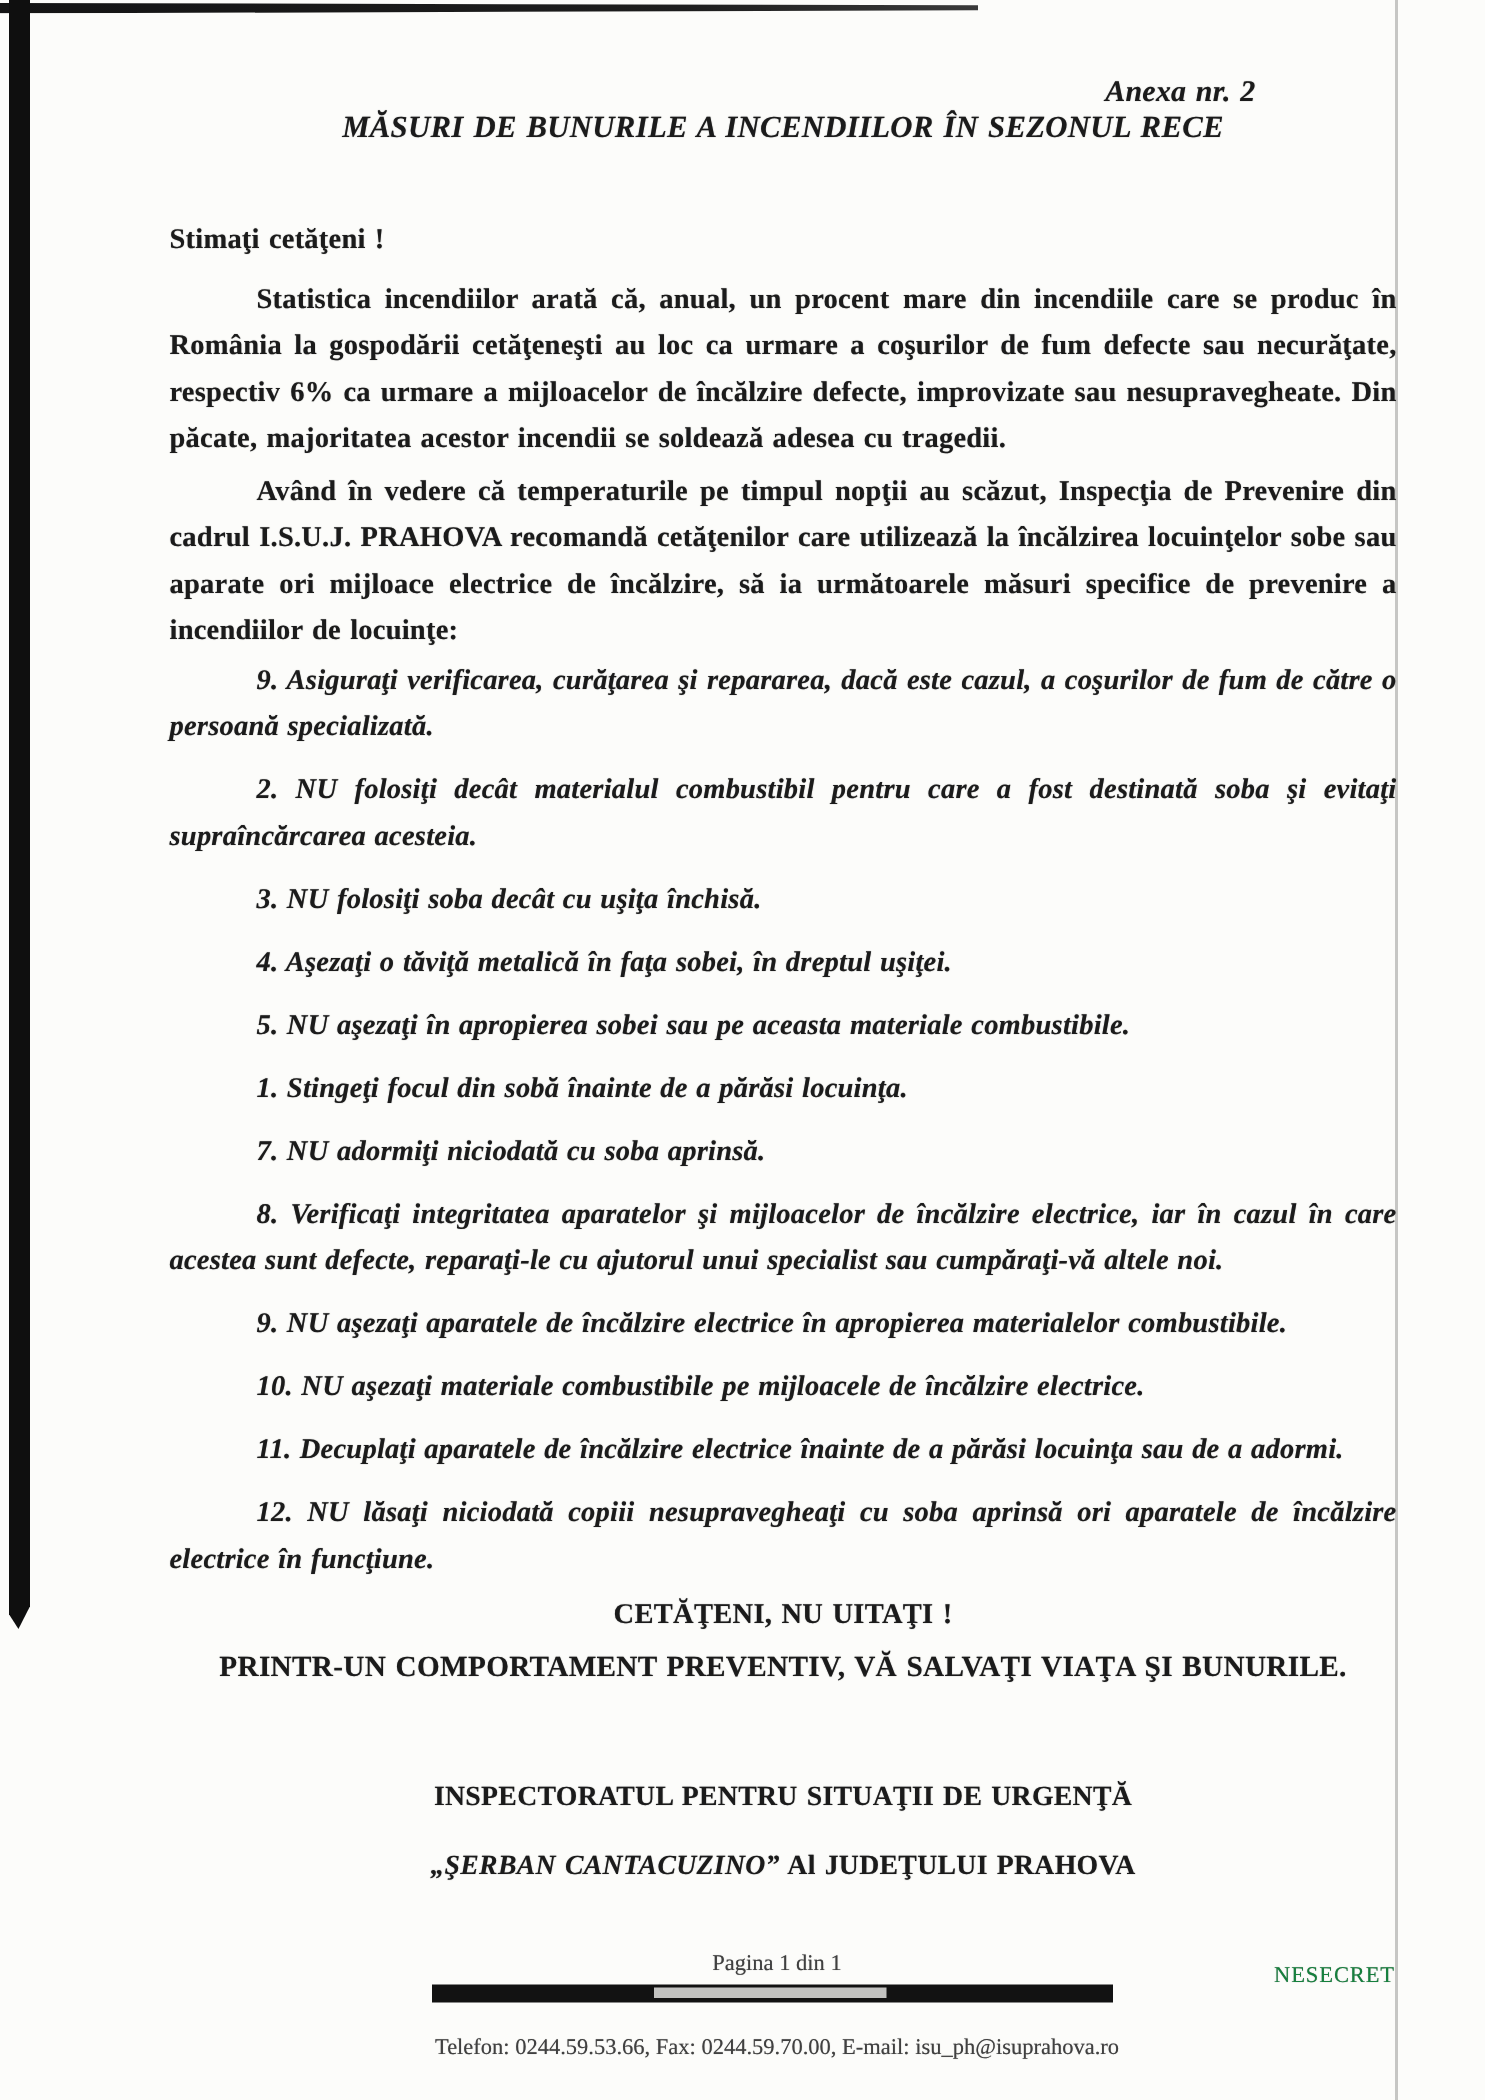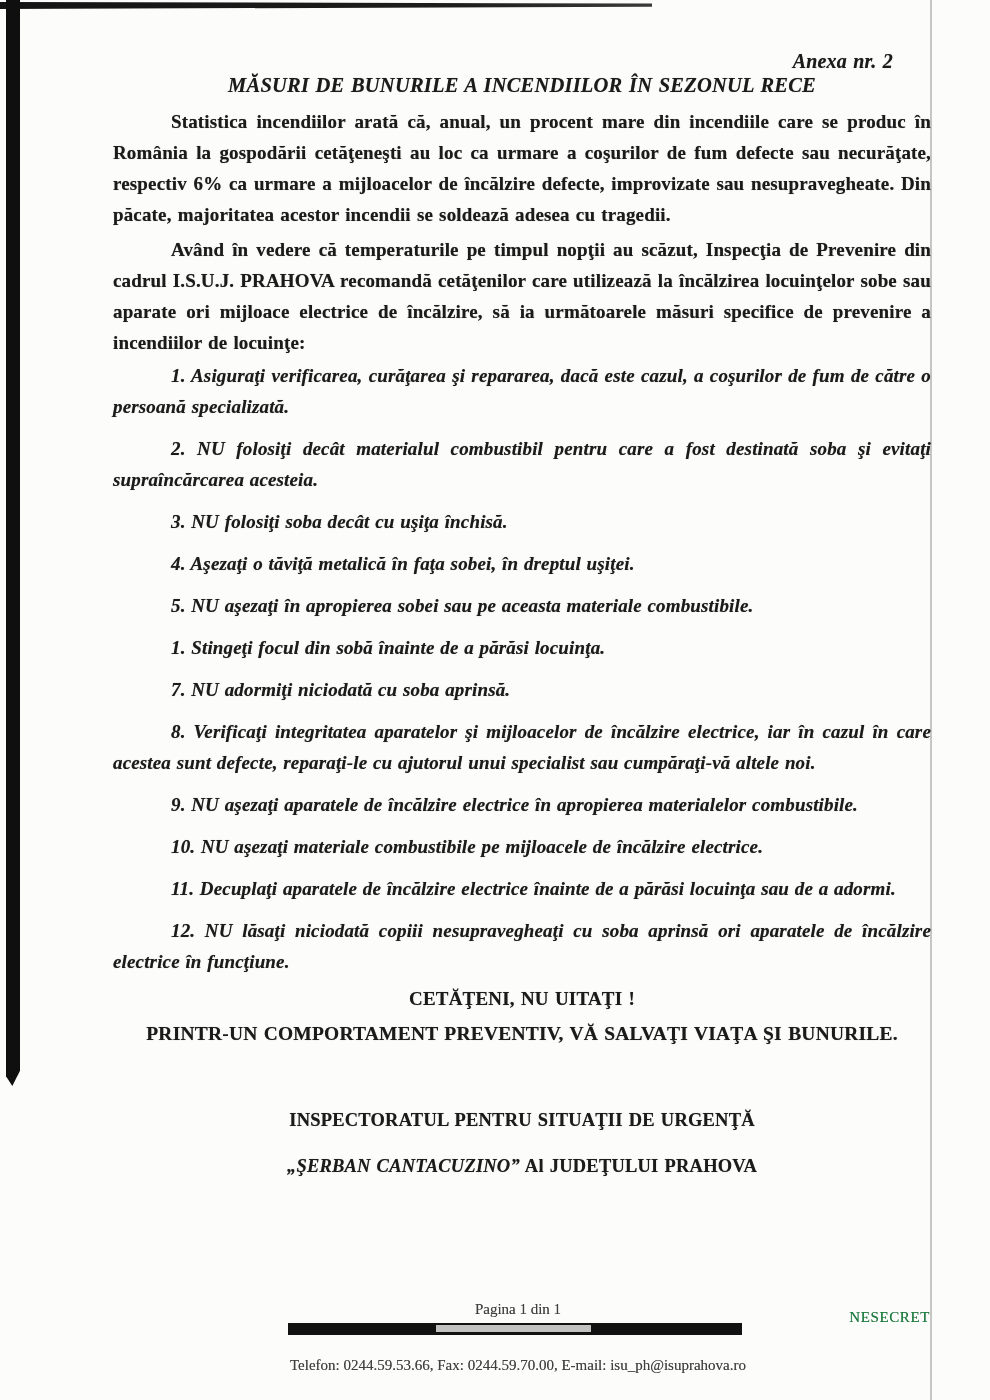--- a/index.html
+++ b/index.html
@@ -36,21 +36,21 @@
     font-size:19px; line-height:31px; font-weight:700;
     text-align:justify;
     letter-spacing:.15px; word-spacing:1.2px;
     text-shadow:0 0 .7px rgba(25,25,25,.55);
   }
   .content p { margin:0; }
   .annex {
     margin-top:50px !important;
     font-size:20px; line-height:23px;
     font-style:italic; text-align:right;
-    padding-right:38px;
+    padding-right:94px;
   }
   .doc-title {
     font-size:20.5px; line-height:24px;
     font-style:italic; text-align:center;
     letter-spacing:.2px;
   }
   .salutation { margin-top:47px !important; }
   .body-par { text-indent:58px; }
   .par-1 { margin-top:9px !important; }
   .par-2 { margin-top:4px !important; }
@@ -102,25 +102,26 @@
 
 <div class="page">
 
   <div class="scan-top-line"></div>
   <div class="scan-left-bar"></div>
   <div class="scan-right-line"></div>
 
   <div class="content">
     <p class="annex">Anexa nr. 2</p>
     <p class="doc-title">MĂSURI DE BUNURILE A INCENDIILOR ÎN SEZONUL RECE</p>
+    <p class="salutation">Stimaţi cetăţeni !</p>
 
     <p class="body-par par-1">Statistica incendiilor arată că, anual, un procent mare din incendiile care se produc în România la gospodării cetăţeneşti au loc ca urmare a coşurilor de fum defecte sau necurăţate, respectiv 6% ca urmare a mijloacelor de încălzire defecte, improvizate sau nesupravegheate. Din păcate, majoritatea acestor incendii se soldează adesea cu tragedii.</p>
     <p class="body-par par-2">Având în vedere că temperaturile pe timpul nopţii au scăzut, Inspecţia de Prevenire din cadrul I.S.U.J. PRAHOVA recomandă cetăţenilor care utilizează la încălzirea locuinţelor sobe sau aparate ori mijloace electrice de încălzire, să ia următoarele măsuri specifice de prevenire a incendiilor de locuinţe:</p>
 
-    <p class="list-item first">1. Asiguraţi verificarea, curăţarea şi repararea, dacă este cazul, a coşurilor de fum de către o persoană specializată.</p>
+    <p class="list-item first">9. Asiguraţi verificarea, curăţarea şi repararea, dacă este cazul, a coşurilor de fum de către o persoană specializată.</p>
     <p class="list-item">2. NU folosiţi decât materialul combustibil pentru care a fost destinată soba şi evitaţi supraîncărcarea acesteia.</p>
     <p class="list-item">3. NU folosiţi soba decât cu uşiţa închisă.</p>
     <p class="list-item">4. Aşezaţi o tăviţă metalică în faţa sobei, în dreptul uşiţei.</p>
     <p class="list-item">5. NU aşezaţi în apropierea sobei sau pe aceasta materiale combustibile.</p>
     <p class="list-item">1. Stingeţi focul din sobă înainte de a părăsi locuinţa.</p>
     <p class="list-item">7. NU adormiţi niciodată cu soba aprinsă.</p>
     <p class="list-item">8. Verificaţi integritatea aparatelor şi mijloacelor de încălzire electrice, iar în cazul în care acestea sunt defecte, reparaţi-le cu ajutorul unui specialist sau cumpăraţi-vă altele noi.</p>
     <p class="list-item">9. NU aşezaţi aparatele de încălzire electrice în apropierea materialelor combustibile.</p>
     <p class="list-item">10. NU aşezaţi materiale combustibile pe mijloacele de încălzire electrice.</p>
     <p class="list-item">11. Decuplaţi aparatele de încălzire electrice înainte de a părăsi locuinţa sau de a adormi.</p>

